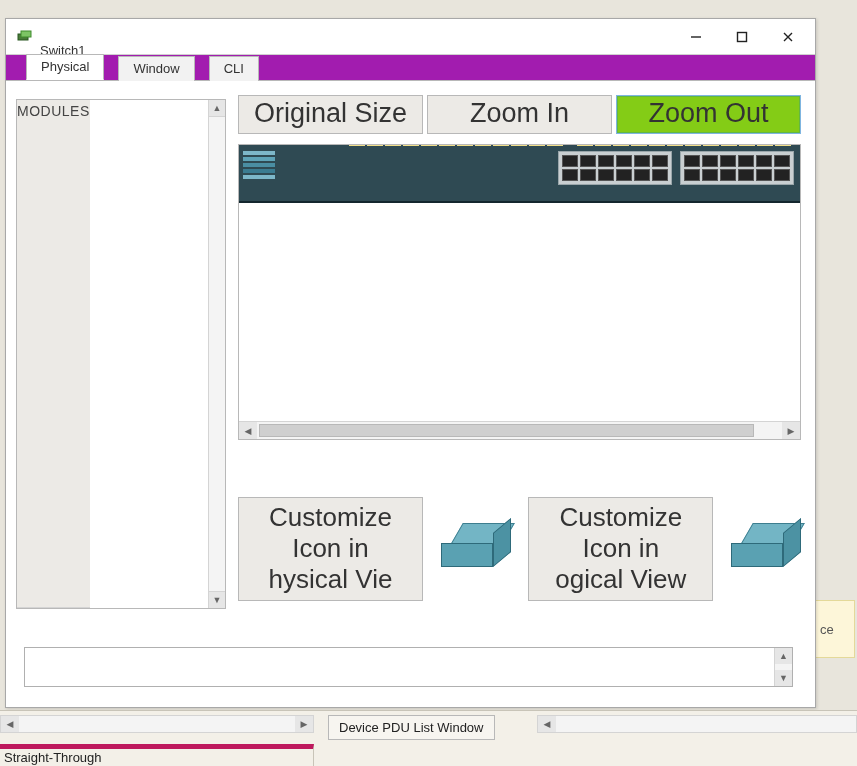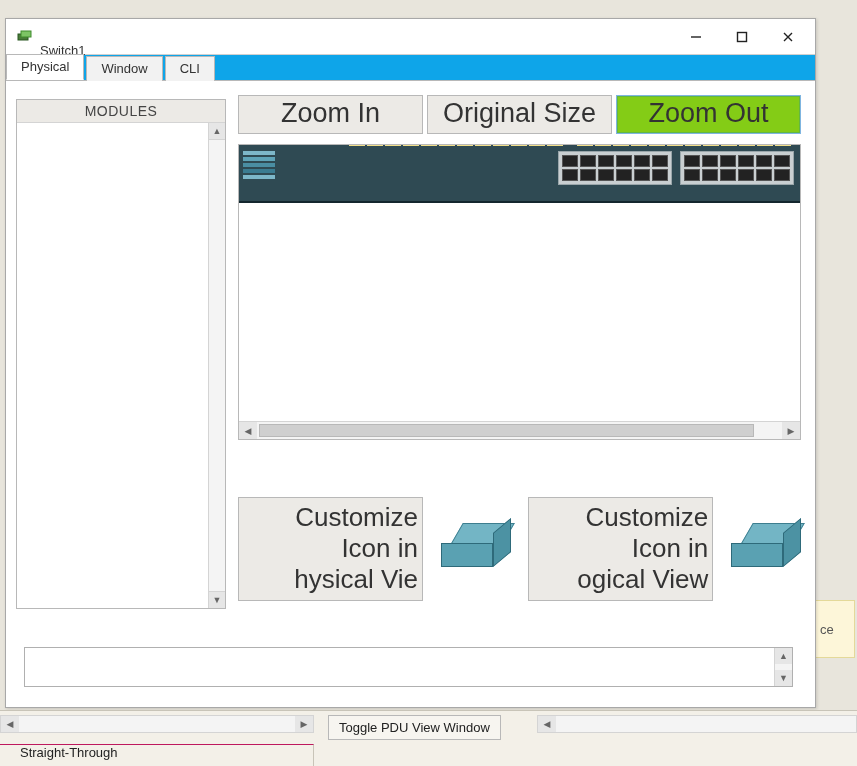--- a/index.html
+++ b/index.html
@@ -39,24 +39,25 @@
     display: flex;
   }
   .win-btn {
     width: 46px; height: 30px;
     display: flex; align-items: center; justify-content: center;
     color: #222; font-size: 10px;
   }
   .tabbar {
     display: flex;
     align-items: flex-end;
-    padding-left: 0;
+    padding-left: 20px;
     height: 26px;
     border-bottom: 1px solid #b8b8b8;
-    background: #0ea5e9;
+    background: #a21caf;
+    gap: 12px;
   }
   .tab {
     padding: 4px 14px 5px 14px;
     font-size: 13px;
     color: #333;
     border: 1px solid #b8b8b8;
     border-bottom: none;
     background: #f2f2f2;
     margin-right: 2px;
     position: relative;
@@ -71,21 +72,21 @@
     position: relative;
     padding: 8px;
     height: calc(100% - 36px - 26px);
   }
   .modules-panel {
     position: absolute;
     left: 10px; top: 18px;
     width: 210px; height: 510px;
     border: 1px solid #b8b8b8;
     background: #fff;
-    display: flex; flex-direction: column;
+    display: flex; 
   }
   .modules-header {
     background: #eceae6;
     color: #444;
     font-size: 14px;
     text-align: center;
     padding: 3px 0;
     border-bottom: 1px solid #d4d4d4;
     letter-spacing: .5px;
   }
@@ -198,21 +199,21 @@
     display: flex; justify-content: space-between; align-items: center;
     margin-top: 16px; gap: 8px;
     position: absolute;
     left: 232px; top: 400px; right: 14px;
   }
   .cust-btn {
     background: #eceae6;
     border: 1px solid #b8b8b8;
     font-size: 26px;
     color: #333;
-    text-align: right;
+    text-align: center;
     font-family: "Segoe UI", Arial, sans-serif;
     line-height: 1.2;
     padding: 4px 4px;
     width: 185px;
     overflow: hidden;
     white-space: pre-line;
   }
   .switch3d {
     width: 70px; height: 52px;
     position: relative;
@@ -283,22 +284,22 @@
     position: absolute; right: 0; top: 4px;
     width: 320px; height: 18px;
     background: #f4f4f4; border: 1px solid #d4d4d4;
     display:flex;
   }
   .bottom-right-scroll .hbtn { width:18px;display:flex;align-items:center;justify-content:center;color:#666;font-size:9px;background:#e6e6e6; }
   .bottom-right-scroll .trck { flex:1; }
   .straight-through {
     position: absolute; left: 0; bottom: 0;
     width: 314px; height: 22px;
-    display:flex; padding-left:20px;
-    border-top: 1px solid #be185d;
+    display:flex; align-items:center; padding-left:4px;
+    border-top: 5px solid #be185d;
     border-right: 1px solid #c8c4b8;
     background: #f3f0e8;
     font-size: 13px;
   }
   .bg-panel {
     position: absolute;
     left: 815px; top: 600px;
     width: 40px; height: 58px;
     background: #fdf6d9;
     border: 1px solid #e4d999;
@@ -354,22 +355,22 @@
       <div class="modules-body">
         <div class="modules-vscroll">
           <div class="scroll-arrow scroll-up">▲</div>
           <div class="scroll-arrow scroll-dn">▼</div>
         </div>
       </div>
     </div>
 
     <div class="right-area">
       <div class="zoom-row">
+        <div class="zoom-btn">Original Size</div>
         <div class="zoom-btn">Zoom In</div>
-        <div class="zoom-btn">Original Size</div>
         <div class="zoom-btn hover">Zoom Out</div>
       </div>
 
       <div class="device-canvas">
         <div class="switch-device">
           <div class="port-stat-row">
             <div class="port-stat-bank">
                 <div class="plight"></div>
                 <div class="plight"></div>
                 <div class="plight"></div>
@@ -498,21 +499,21 @@
 
   </div>
 </div>
 
 <div class="lower-strip">
   <div class="bottom-hscroll">
     <div class="hbtn">◀</div>
     <div class="trck"></div>
     <div class="hbtn">▶</div>
   </div>
-  <div class="toggle-pdu">Toggle PDU View Window</div>
+  <div class="toggle-pdu">Device PDU List Window</div>
   <div class="bottom-right-scroll">
     <div class="hbtn">◀</div>
     <div class="trck"></div>
   </div>
   <div class="straight-through">
     <span>Straight-Through</span>
   </div>
 </div>
 
 </body></html>

